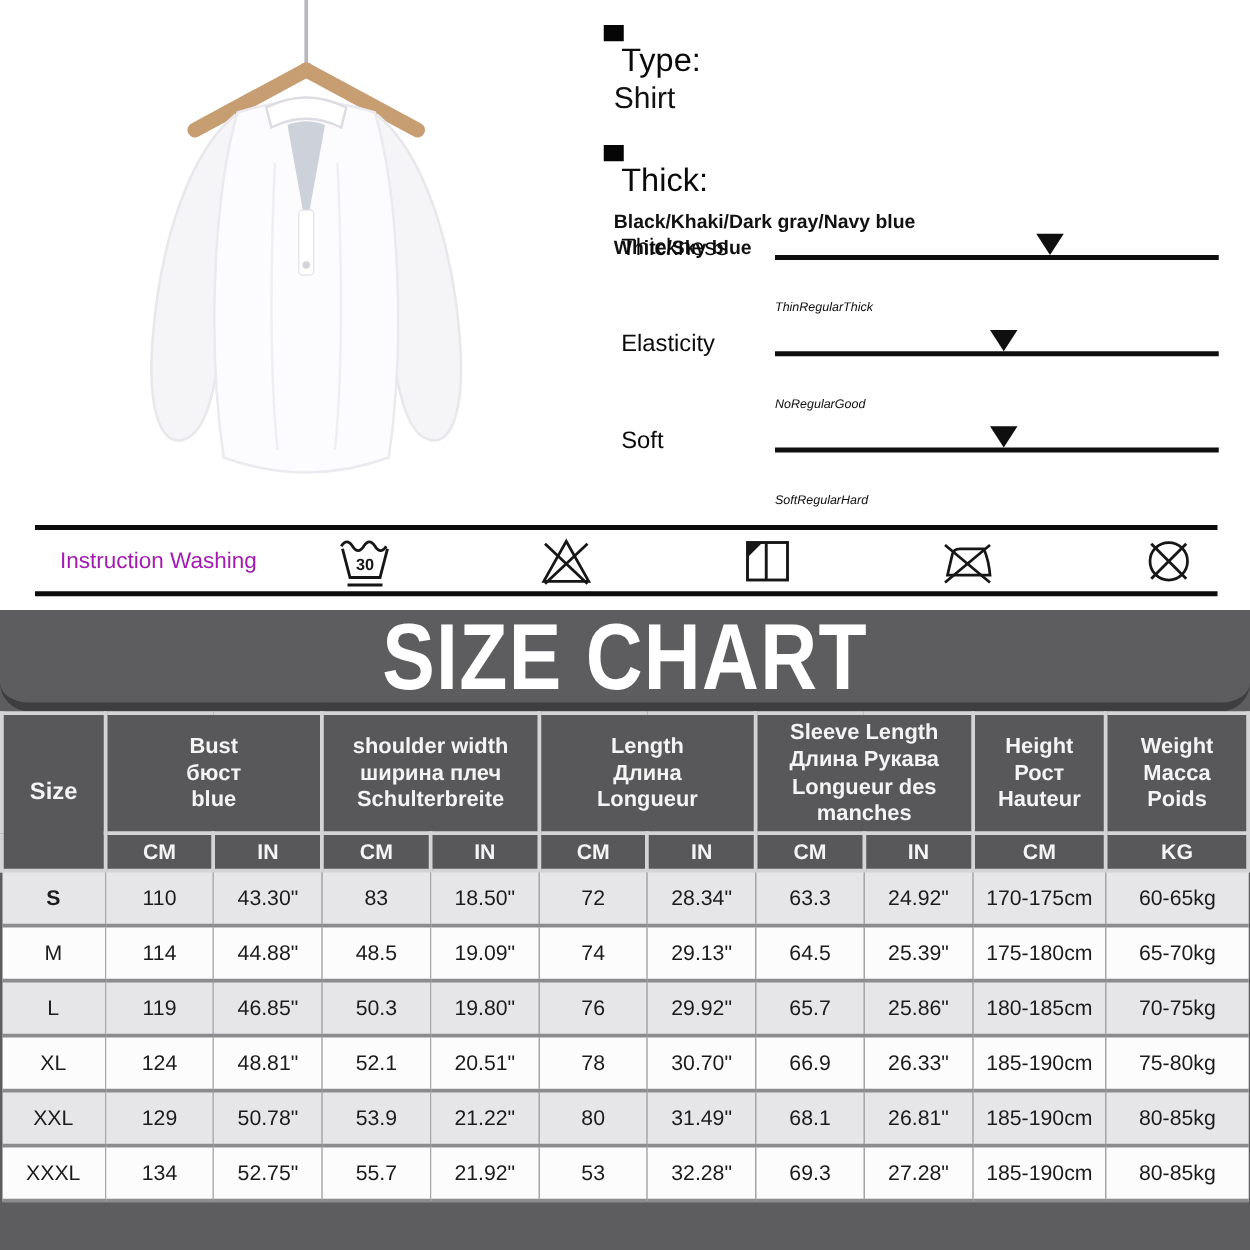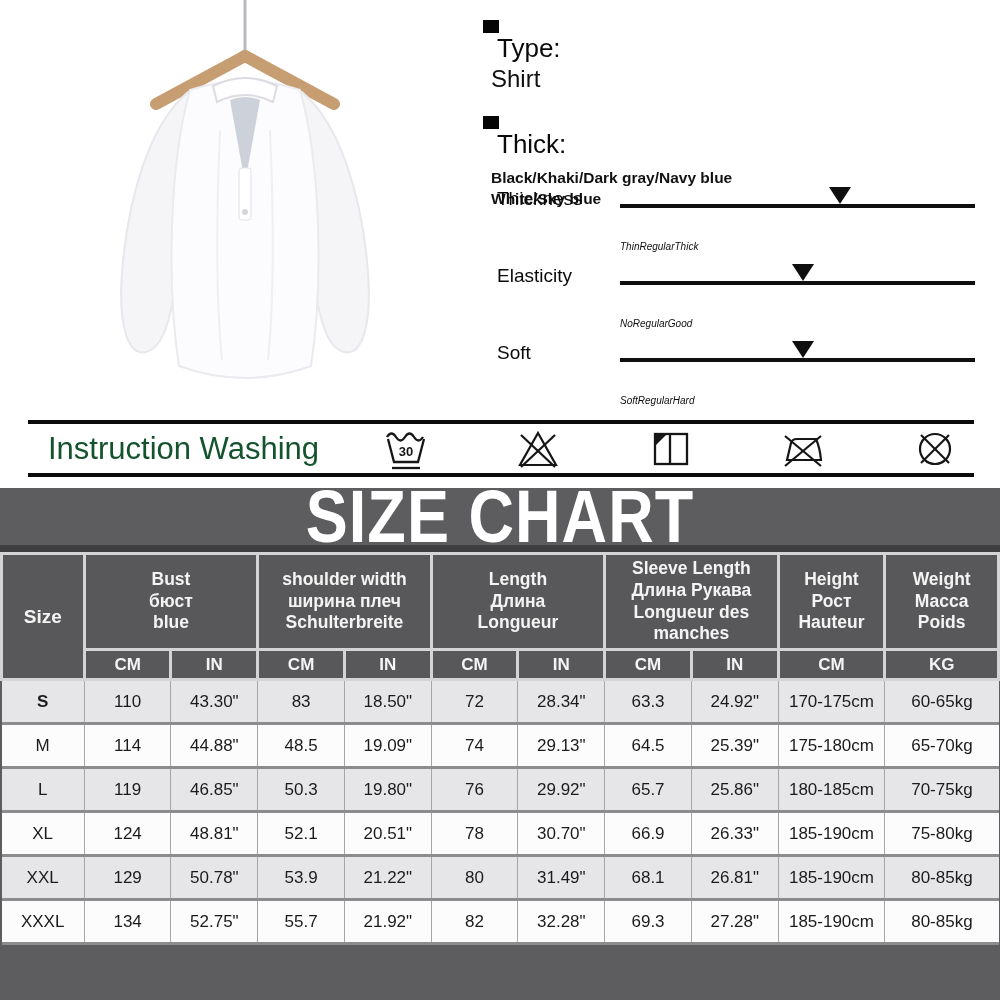--- a/index.html
+++ b/index.html
@@ -25,28 +25,28 @@
   .track { position:absolute; left:123px; right:0; top:22px; height:4px; background:#0f0f0f; }
   .marker { position:absolute; top:-17px; width:0; height:0; margin-left:-11px;
             border-left:11px solid transparent; border-right:11px solid transparent; border-top:17px solid #0f0f0f; }
   .scale-labels { position:absolute; left:123px; right:0; top:32px; display:flex; justify-content:flex-start;
                   font-style:italic; font-size:10px; color:#0d0d0d;margin-top:27px; }
 
   
   .washing { position:absolute; left:28px; top:420px; width:946px; height:57px;
              border-top:4px solid #0b0b0b; border-bottom:4px solid #0b0b0b;
              display:flex; align-items:center; }
-  .wash-label { font-size:31px; margin-left:20px; color:#14532d; white-space:nowrap; }
+  .wash-label { font-size:18px; margin-left:20px; color:#a21caf; white-space:nowrap; }
   .wash-icons { flex:1; display:flex; justify-content:space-between; padding:0 16px 0 64px; }
   .wicon { width:46px; height:46px; }
   .wicon path, .wicon line, .wicon circle, .wicon rect { stroke:#161616; fill:none; }
 
   
   .chart-section { position:absolute; left:0; top:488px; width:1000px; height:512px; background:#5d5d5f; }
-  .chart-title { height:64px; display:flex; align-items:center; justify-content:center; border-bottom:7px solid #3e3e40; }
+  .chart-title { height:81px; display:flex; align-items:center; justify-content:center; border-bottom:7px solid #3e3e40;border-radius:23px; }
   .chart-title span { color:#ffffff; font-size:60px; font-weight:800; letter-spacing:1px;
                       display:inline-block; transform:scale(1.05,1.25); }
   table { width:100%; border-collapse:collapse; table-layout:fixed; }
   thead th { background:#58585a; color:#f4f4f4; font-weight:bold; font-size:17.5px;
              border:3px solid #d4d4d6; line-height:1.25; padding:2px; }
   thead tr.group-row th { height:96px; }
   thead tr.units-row th { height:30px; font-size:17px; }
   th.size-head { font-size:19px; }
   tbody td { height:44px; text-align:center; font-size:17px; color:#1b1b1b;
              border-left:1px solid #a6a6a8; border-bottom:3px solid #8c8c8e; padding:0 2px; white-space:nowrap; }
@@ -292,21 +292,21 @@
           <td>26.81"</td>
           <td>185-190cm</td>
           <td>80-85kg</td>
         </tr>
         <tr class="row-plain" data-bold="false">
           <td class="size-cell">XXXL</td>
           <td>134</td>
           <td>52.75"</td>
           <td>55.7</td>
           <td>21.92"</td>
-          <td>82</td>
+          <td>53</td>
           <td>32.28"</td>
           <td>69.3</td>
           <td>27.28"</td>
           <td>185-190cm</td>
           <td>80-85kg</td>
         </tr>
       </tbody>
     </table>
   </div>
 

